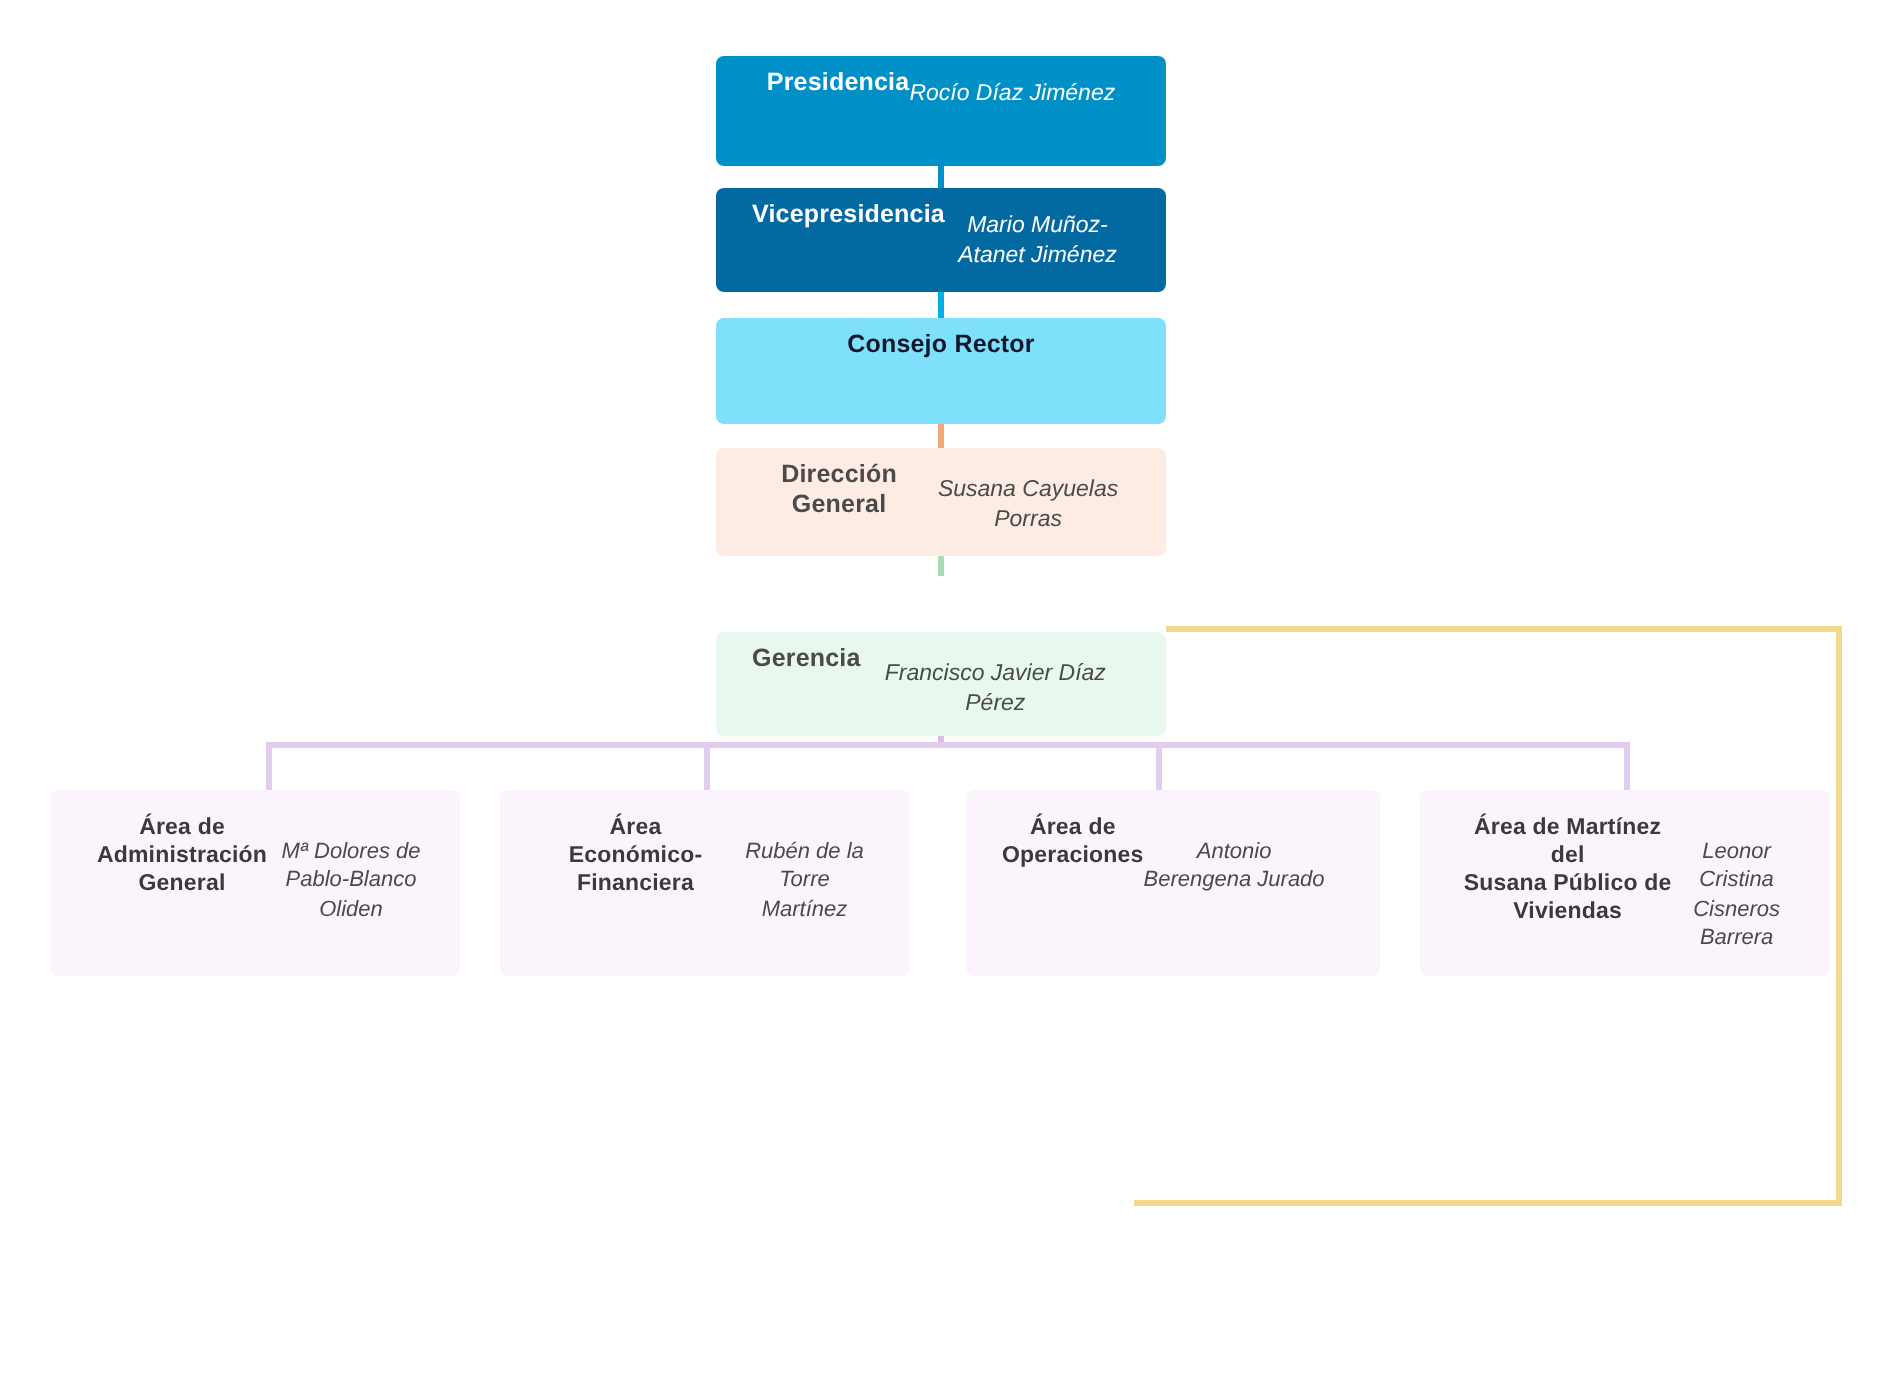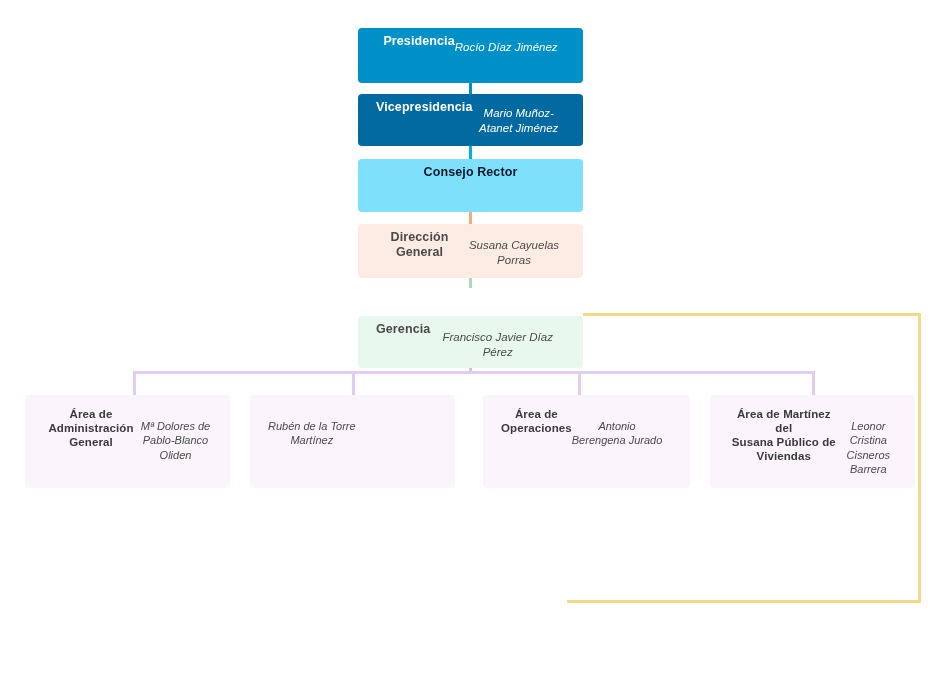--- a/index.html
+++ b/index.html
@@ -183,20 +183,24 @@
       <span>Área de</span><br>
       <span>Administración General</span>
     </div>
     <div class="person">
       <span>Mª Dolores de</span><br>
       <span>Pablo-Blanco Oliden</span>
     </div>
   </div>
 
   <div class="node area" id="node-area-economico">
+    <div class="title">
+      <span>Área</span><br>
+      <span>Económico-Financiera</span>
+    </div>
     <div class="person">
       <span>Rubén de la Torre</span><br>
       <span>Martínez</span>
     </div>
   </div>
 
   <div class="node area" id="node-area-operaciones">
     <div class="title">
       <span>Área de</span><br>
       <span>Operaciones</span>

